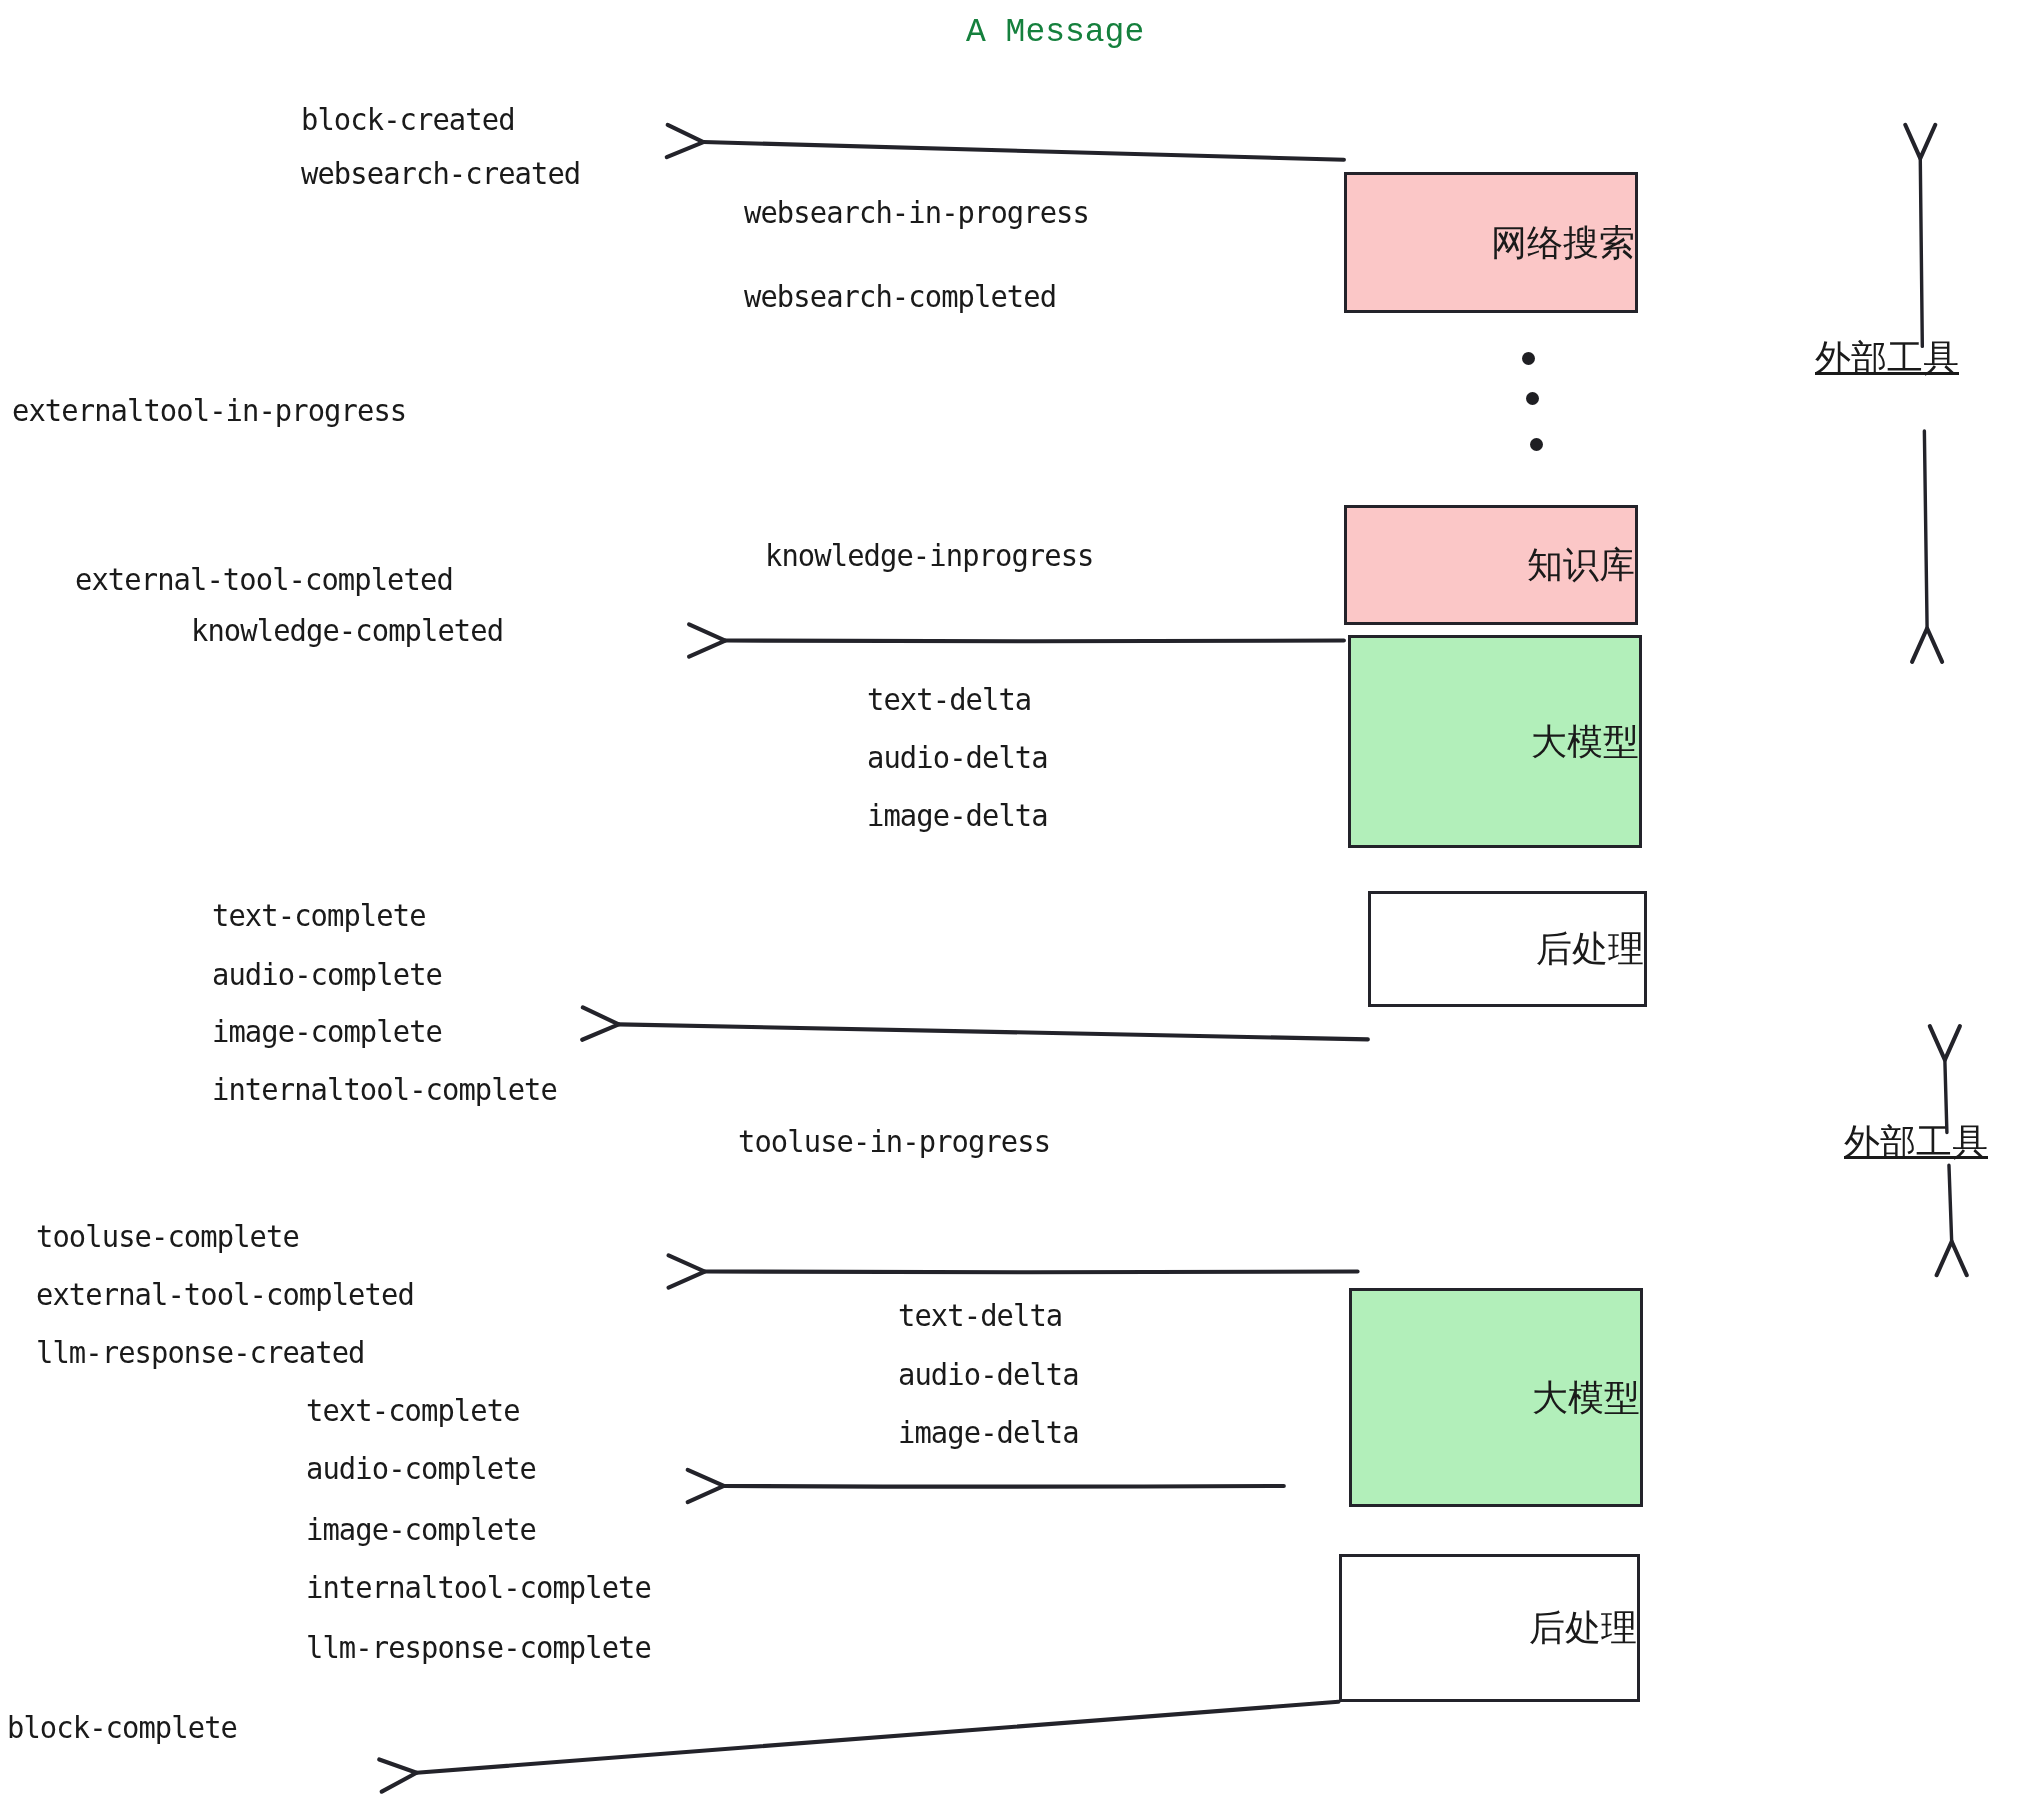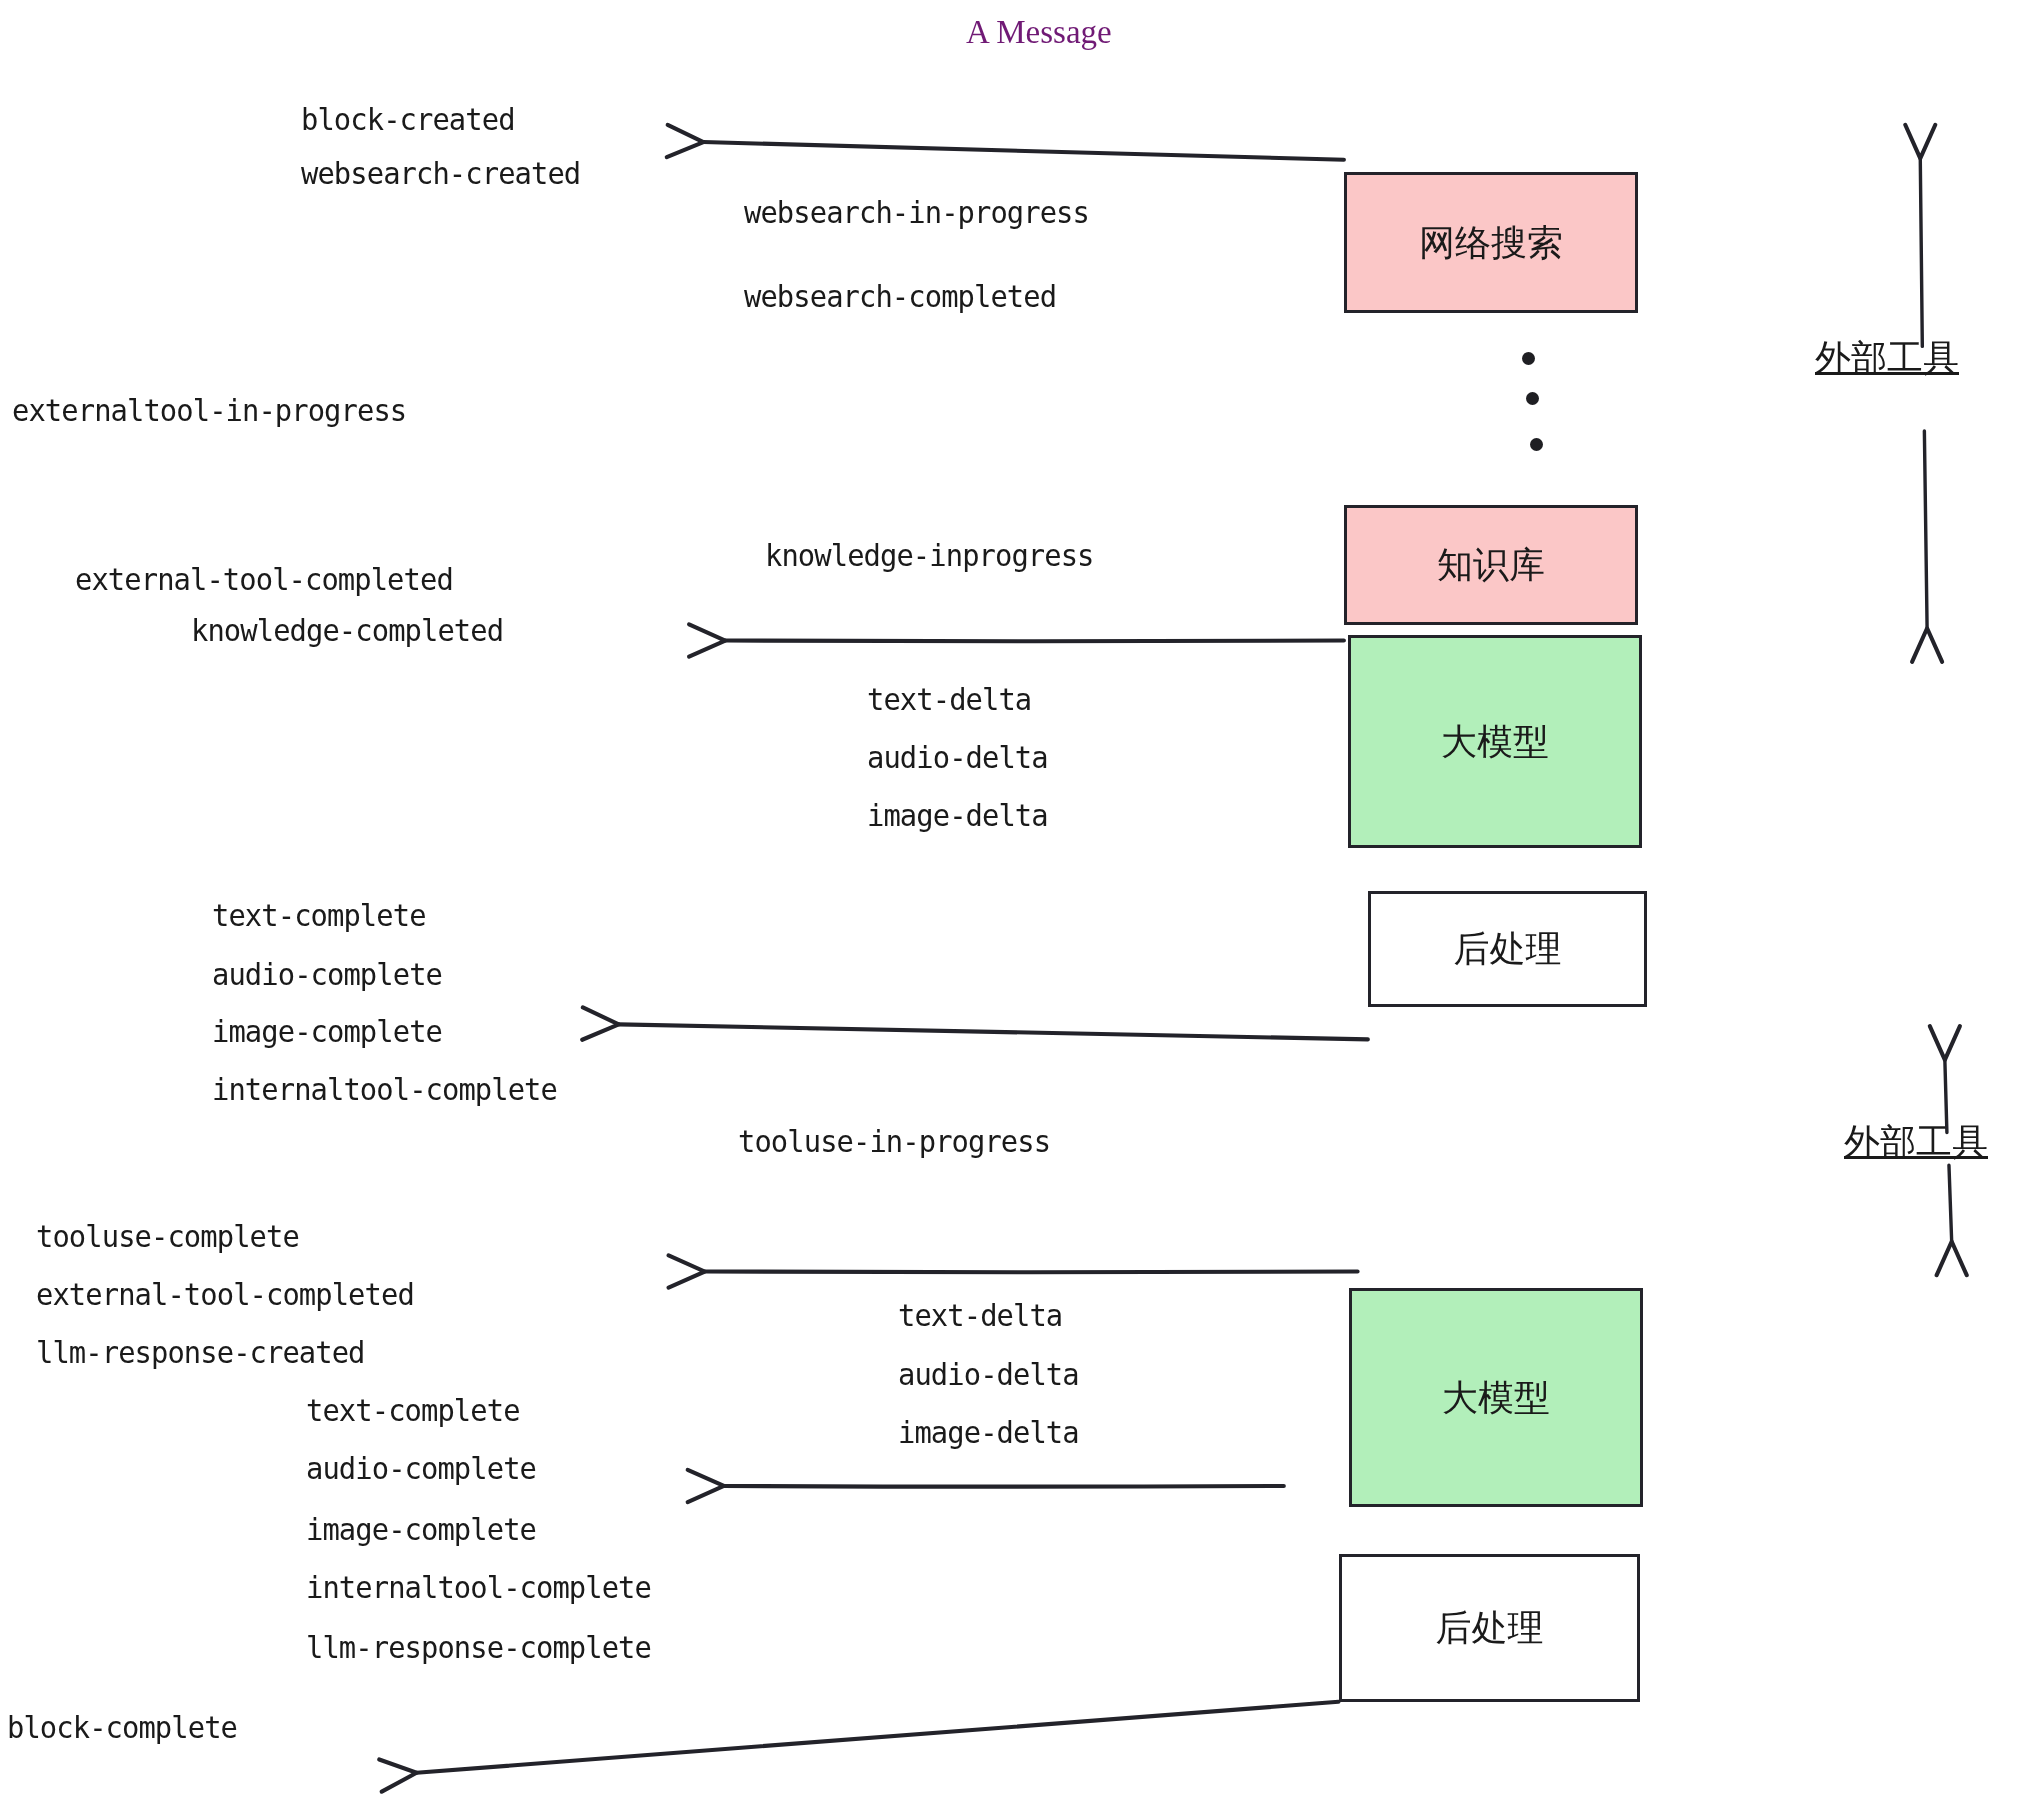--- a/index.html
+++ b/index.html
@@ -22,33 +22,33 @@
     font-family: "DejaVu Sans Mono", "Liberation Mono", monospace;
     font-size: 31px;
     letter-spacing: -1px;
     line-height: 1;
     transform: scaleX(0.93);
     transform-origin: left center;
   }
   .title {
     position: absolute;
     white-space: nowrap;
-    color: #701a75;
-    font-family: Liberation Serif, serif;
+    color: #15803d;
+    font-family: Liberation Mono, monospace;
     font-size: 33px;
     letter-spacing: 0px;
     line-height: 1;
   }
   .box {
     position: absolute;
     box-sizing: border-box;
     border: 3.4px solid #23232a;
     display: flex;
     align-items: center;
-    justify-content: center;
+    justify-content: flex-end;
   }
   .box-label {
     font-family: "DejaVu Sans", "Liberation Sans", sans-serif;
     font-size: 36px;
     color: #1a1a1a;
     line-height: 1;
     white-space: nowrap;
   }
   .box-label.latin {
     font-family: "DejaVu Sans Mono", "Liberation Mono", monospace;

